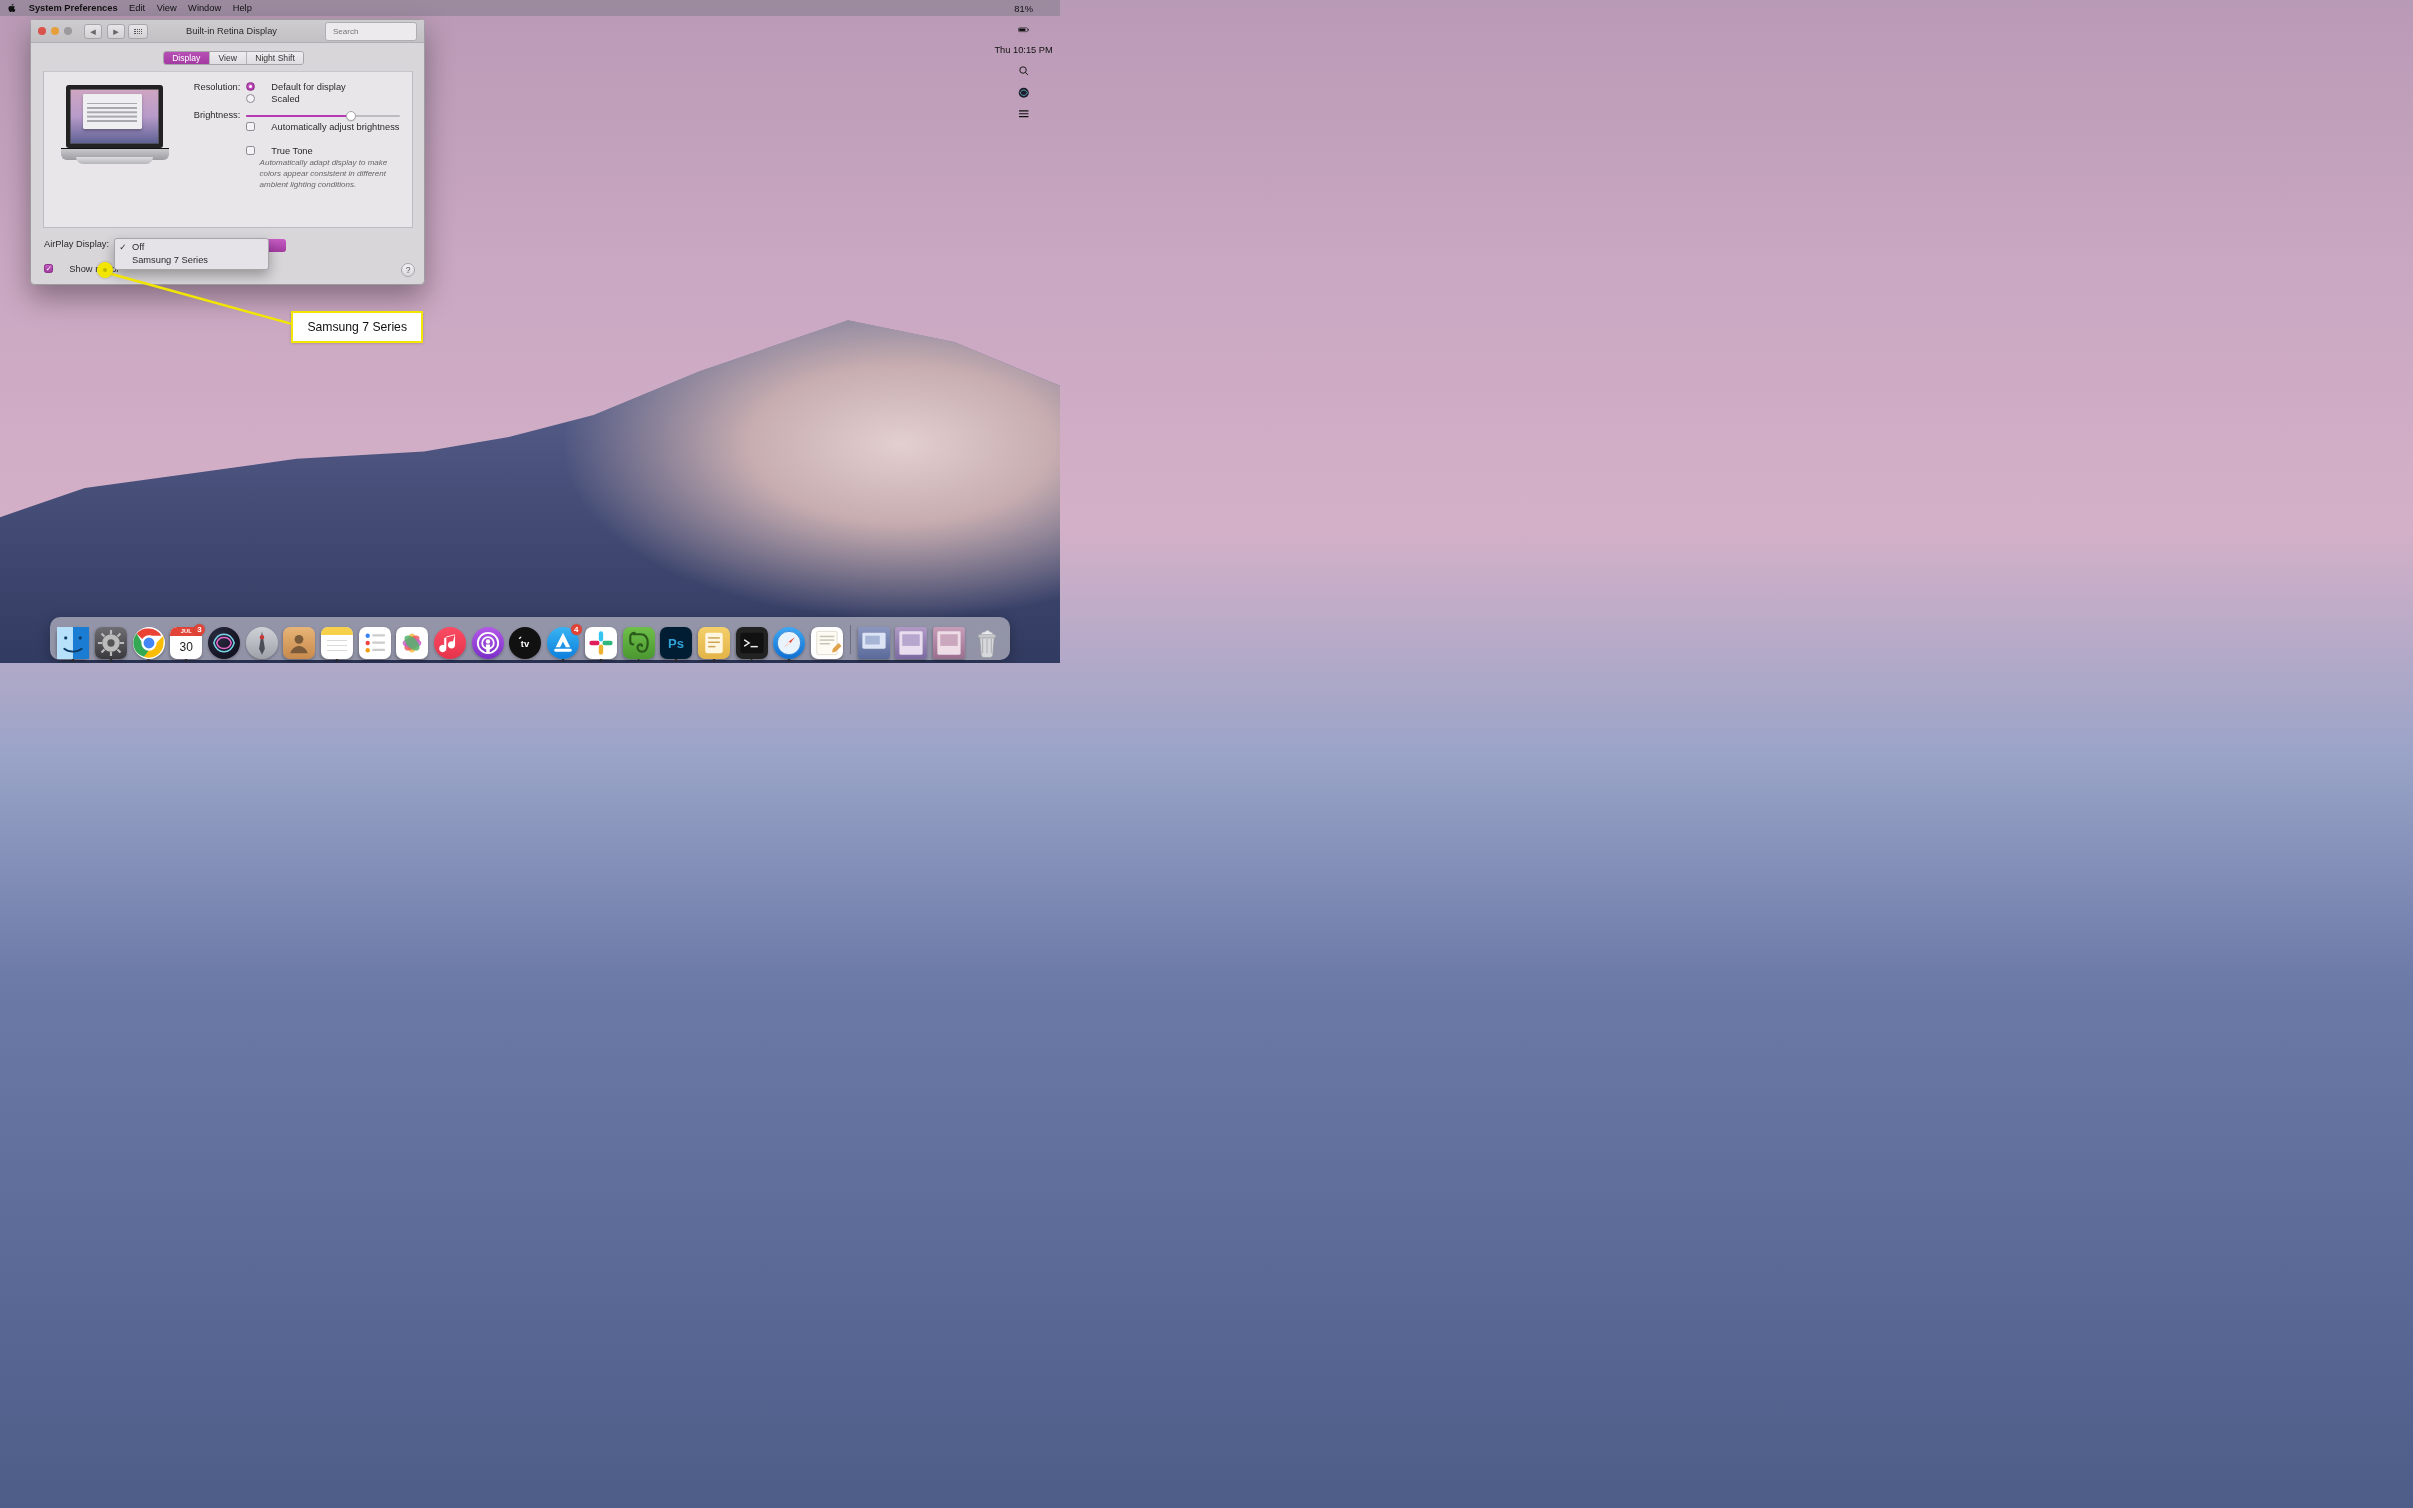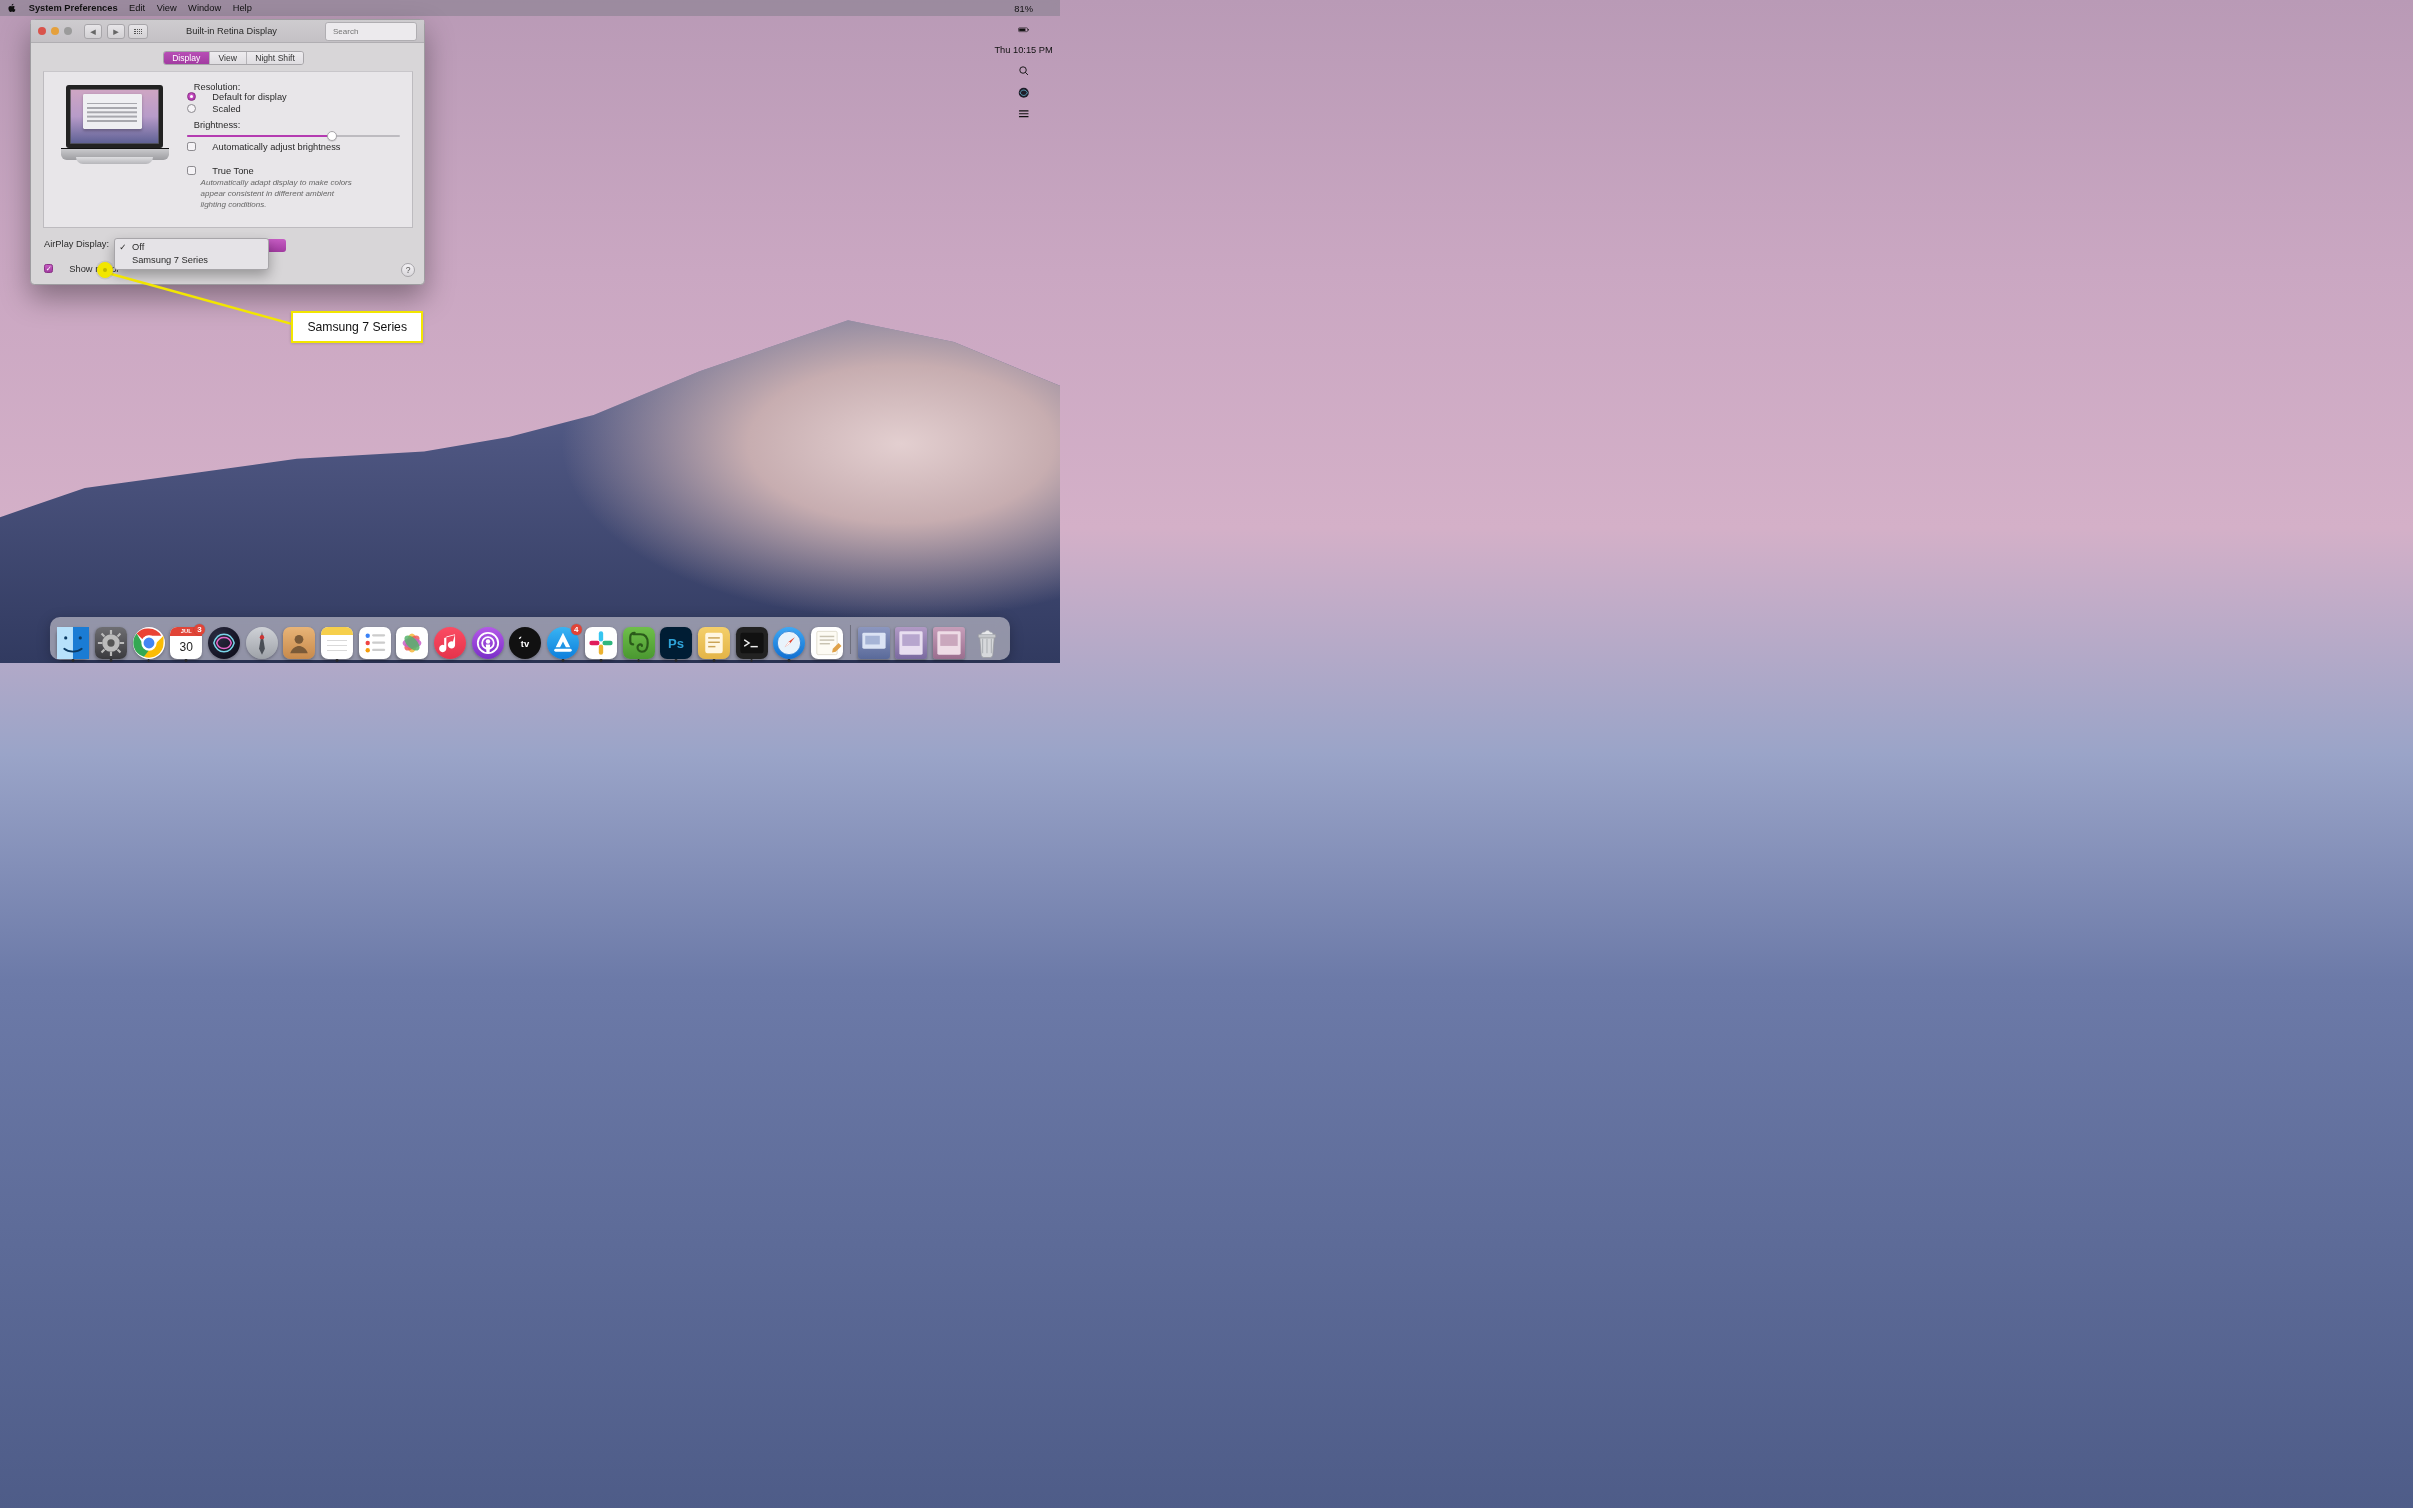--- a/index.html
+++ b/index.html
@@ -58,21 +58,21 @@
 .monitor { width: 119px; display: flex; align-items: flex-start; justify-content: center; padding-top: 2.9px; }
 .mac { width: 108px; height: 75px; position: relative; }
 .mac .screen { position: absolute; top: 0; left: 5.7px; right: 5.7px; bottom: 11.5px; background: linear-gradient(#cfa6c3 0%, #b79bc9 50%, #5c5f93 100%); border: 4.3px solid #222; border-radius: 2.9px; box-shadow: inset 0 0 0 0.7px #4a4a4a; }
 .mac .screen .ww { position: absolute; top: 5.7px; left: 13px; width: 66%; height: 62%; background: #efeff2; border-radius: 1.4px; box-shadow: 0 1.4px 2.9px rgba(0,0,0,.25); }
 .mac .screen .ww::before, .mac .screen .ww::after { content:""; position:absolute; left:4.3px; right:4.3px; height:1.4px; background:#a8a8ae; }
 .mac .screen .ww::before { top:8.6px; } .mac .screen .ww::after { top:13px; box-shadow: 0 4.3px 0 #a8a8ae, 0 8.6px 0 #a8a8ae, 0 13px 0 #a8a8ae; }
 .mac .base { position: absolute; bottom: 0; left: 0; right: 0; height: 11.5px; background: linear-gradient(#c9c9cc,#9d9da1); border-radius: 0 0 5.7px 5.7px; border-top: 1.4px solid #111; }
 .mac .kb { position:absolute; bottom:-4.3px; left:14%; right:14%; height:7.2px; background: linear-gradient(#dedee1,#b6b6ba); border-radius: 0 0 43px 43px; }
 
 .settings { flex: 1; font-size: 9.3px; color: #2a2a2a; }
-.row { display: flex; margin-bottom: 4.3px; flex-direction: column; }
+.row { display: flex; margin-bottom: 4.3px; }
 .row .lbl { width: 59px; text-align: right; padding-right: 5.7px; }
 .row .val { flex: 1; }
 .radio, .check { display: flex; align-items: center; gap: 16px; margin-bottom: 2.2px; }
 .radio .rb { width: 9.3px; height: 9.3px; border-radius: 50%; border: 0.7px solid #8c8a8f; background: #f5f3f6; position: relative; }
 .radio .rb.sel { background: radial-gradient(circle at 45% 40%, #db63d3 0%, #b43bb1 60%); border-color: #8a3287; }
 .radio .rb.sel::after { content:""; position:absolute; inset:0; margin:auto; width:3.6px; height:3.6px; background:#fff; border-radius:50%; }
 .check .cb { width: 9.3px; height: 9.3px; border-radius: 2.2px; border: 0.7px solid #8c8a8f; background: #f5f3f6; display:flex; align-items:center; justify-content:center; }
 .check .cb.sel { background: linear-gradient(#c65cc3,#a23ba1); border-color: #8a3287; color:#fff; font-size:7.2px; }
 .slider { position: relative; height: 11.5px; display: flex; align-items: center; }
 .slider .track { flex: 1; height: 2.2px; background: #bdbbc0; border-radius: 1.4px; position: relative; }

